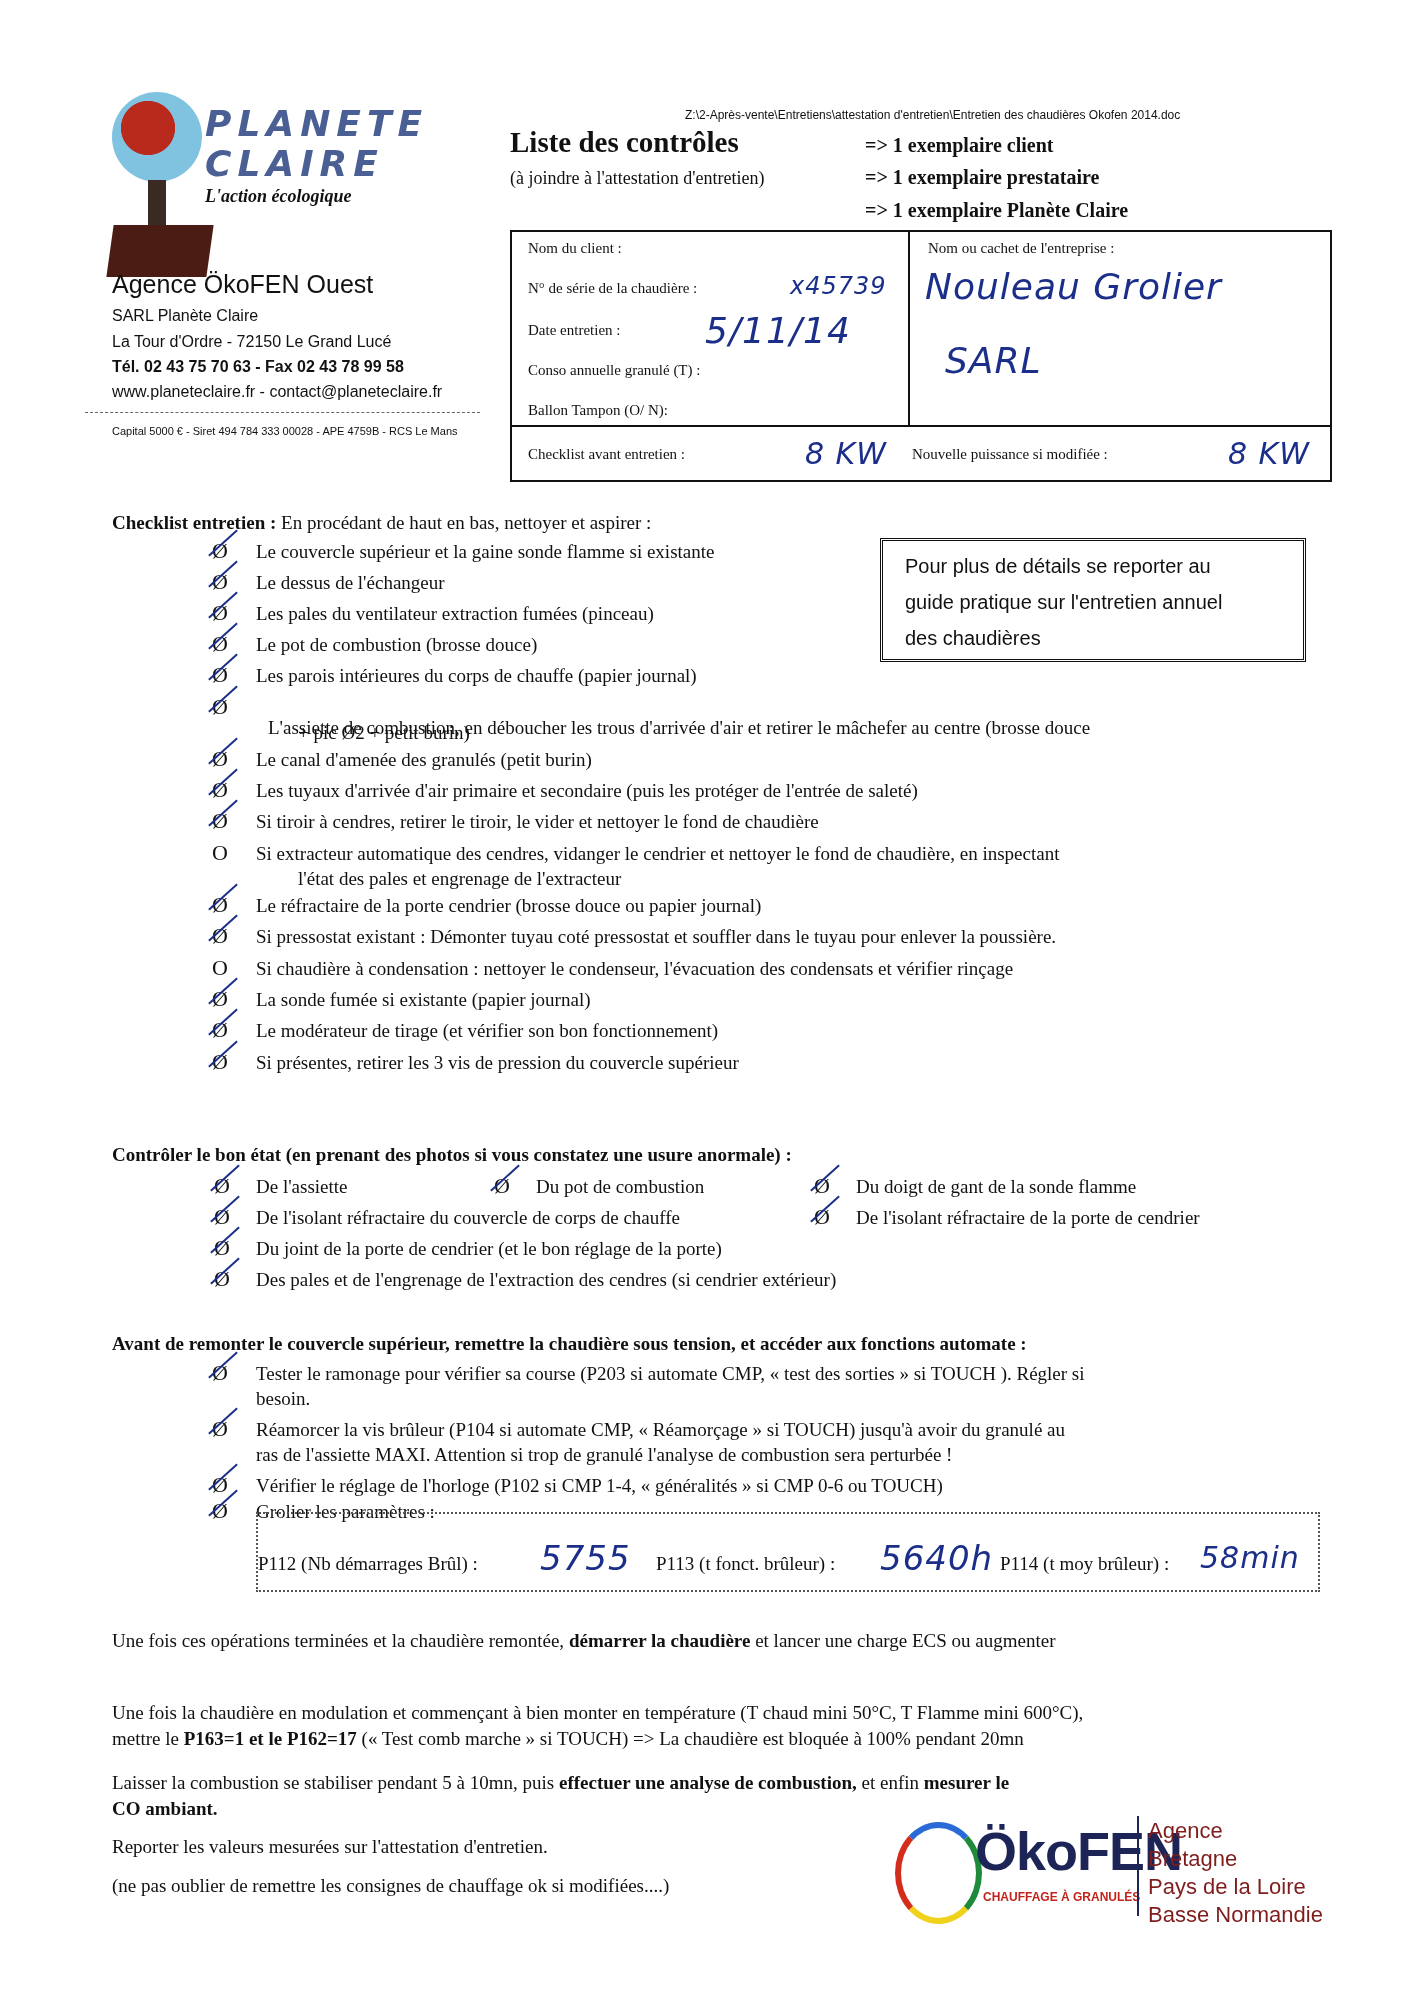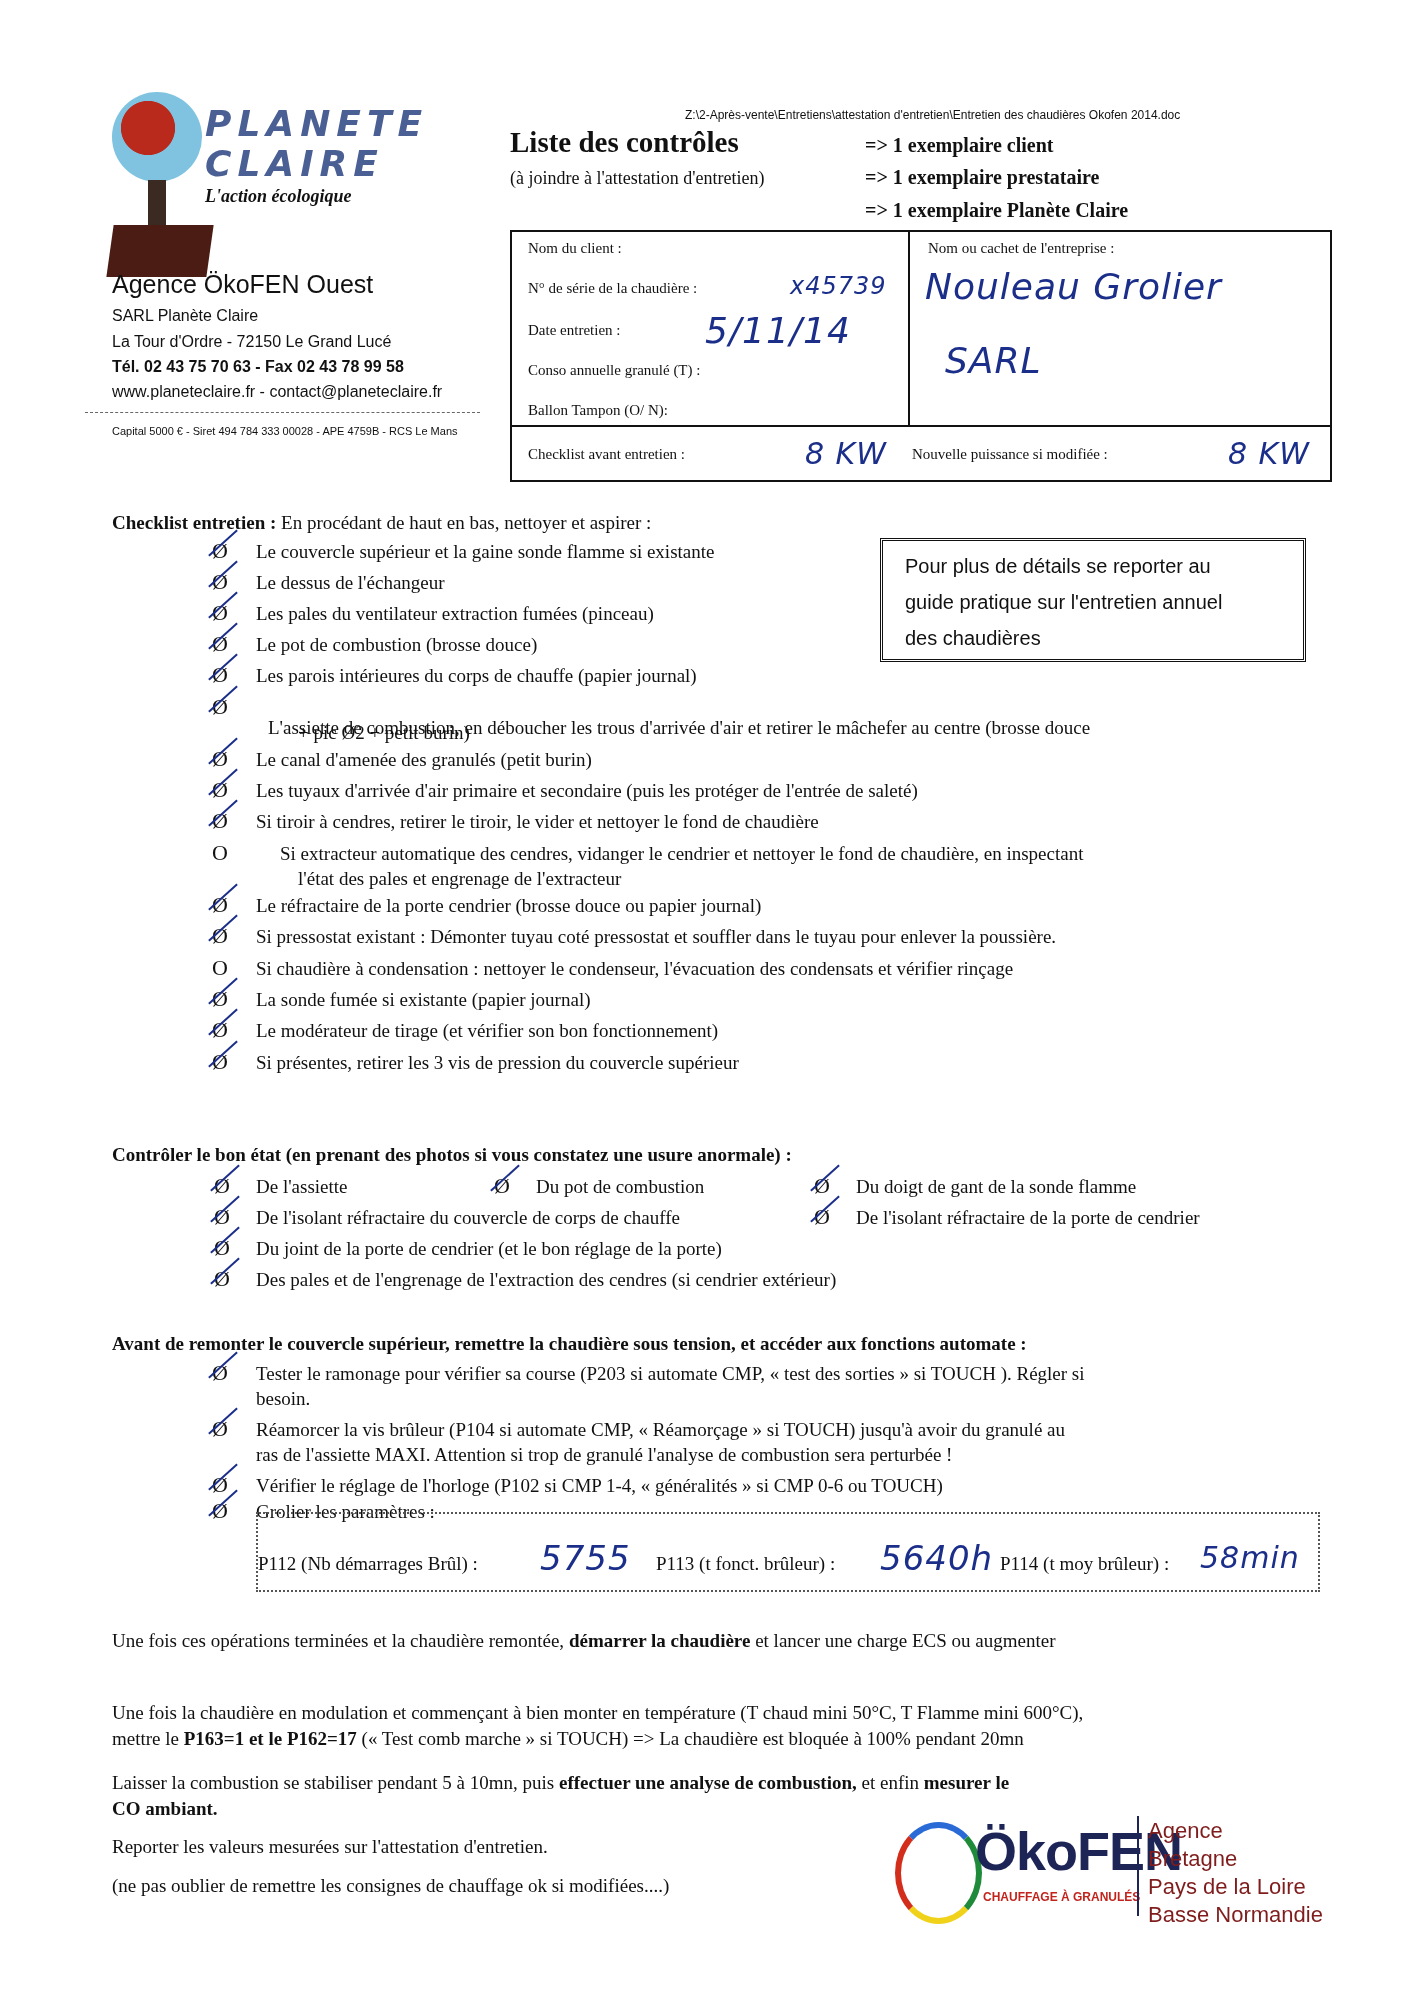--- a/index.html
+++ b/index.html
@@ -125,21 +125,21 @@
     <div class="abs check-mark done" style="left: 212px; top: 694px;">Ø</div>
     <div class="abs check-item" style="left: 268px; top: 696px; margin-top: 20px;">L'assiette de combustion, en déboucher les trous d'arrivée d'air et retirer le mâchefer au centre (brosse douce</div>
     <div class="abs check-item" style="left: 298px; top: 721px;">+ pic Ø2 + petit burin)</div>
     <div class="abs check-mark done" style="left: 212px; top: 746px;">Ø</div>
     <div class="abs check-item" style="left: 256px; top: 748px;">Le canal d'amenée des granulés (petit burin)</div>
     <div class="abs check-mark done" style="left: 212px; top: 777px;">Ø</div>
     <div class="abs check-item" style="left: 256px; top: 779px;">Les tuyaux d'arrivée d'air primaire et secondaire (puis les protéger de l'entrée de saleté)</div>
     <div class="abs check-mark done" style="left: 212px; top: 808px;">Ø</div>
     <div class="abs check-item" style="left: 256px; top: 810px;">Si tiroir à cendres, retirer le tiroir, le vider et nettoyer le fond de chaudière</div>
     <div class="abs check-mark" style="left: 212px; top: 840px;">O</div>
-    <div class="abs check-item" style="left: 256px; top: 842px; margin-left: 24px;">Si extracteur automatique des cendres, vidanger le cendrier et nettoyer le fond de chaudière, en inspectant</div>
+    <div class="abs check-item" style="left: 256px; top: 842px;">Si extracteur automatique des cendres, vidanger le cendrier et nettoyer le fond de chaudière, en inspectant</div>
     <div class="abs check-item" style="left: 298px; top: 867px;">l'état des pales et engrenage de l'extracteur</div>
     <div class="abs check-mark done" style="left: 212px; top: 892px;">Ø</div>
     <div class="abs check-item" style="left: 256px; top: 894px;">Le réfractaire de la porte cendrier (brosse douce ou papier journal)</div>
     <div class="abs check-mark done" style="left: 212px; top: 923px;">Ø</div>
     <div class="abs check-item" style="left: 256px; top: 925px;">Si pressostat existant : Démonter tuyau coté pressostat et souffler dans le tuyau pour enlever la poussière.</div>
     <div class="abs check-mark" style="left: 212px; top: 955px;">O</div>
     <div class="abs check-item" style="left: 256px; top: 957px;">Si chaudière à condensation : nettoyer le condenseur, l'évacuation des condensats et vérifier rinçage</div>
     <div class="abs check-mark done" style="left: 212px; top: 986px;">Ø</div>
     <div class="abs check-item" style="left: 256px; top: 988px;">La sonde fumée si existante (papier journal)</div>
     <div class="abs check-mark done" style="left: 212px; top: 1017px;">Ø</div>

